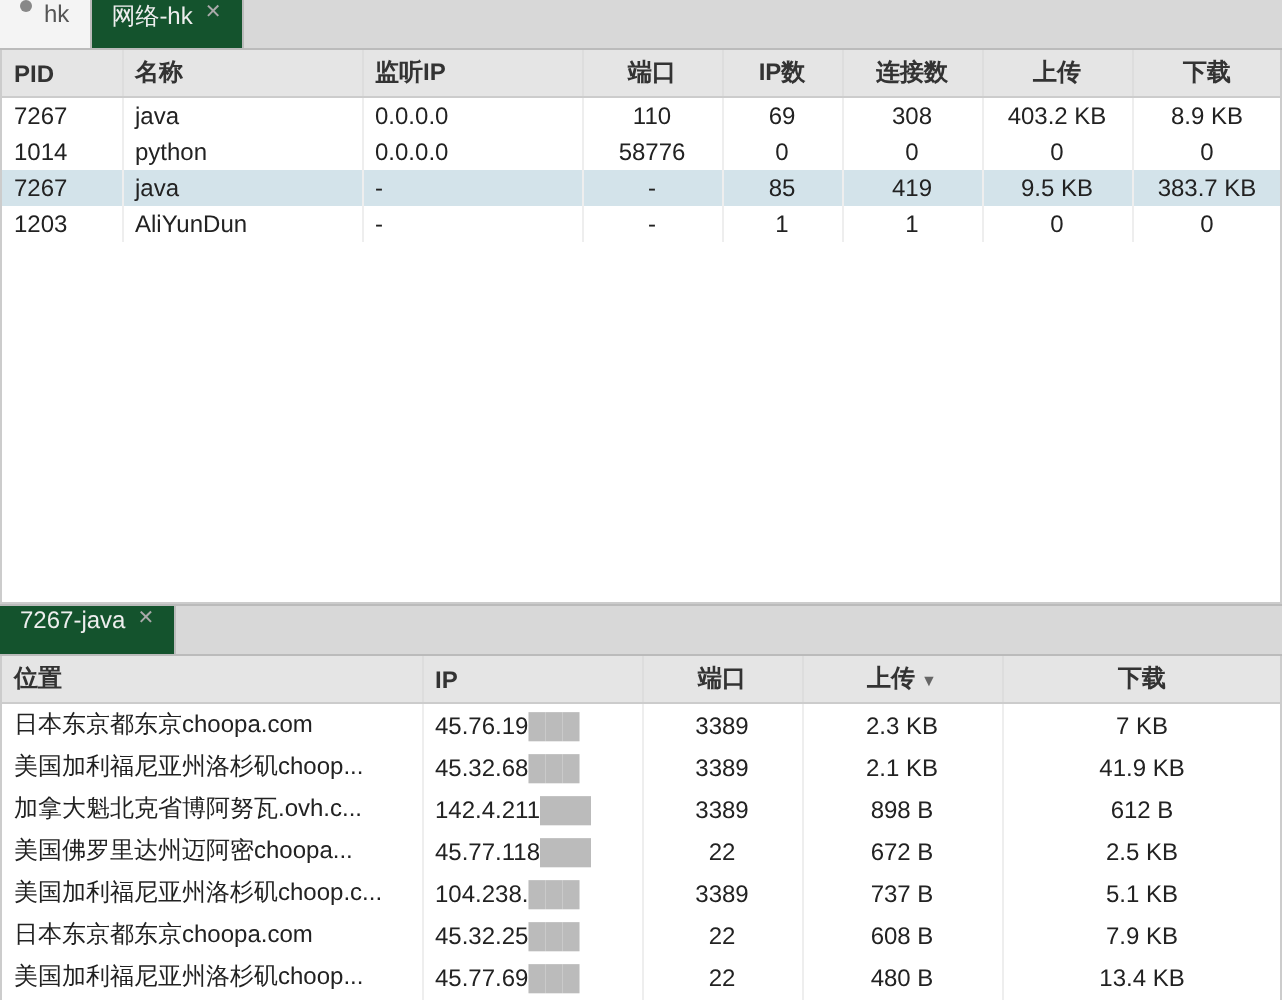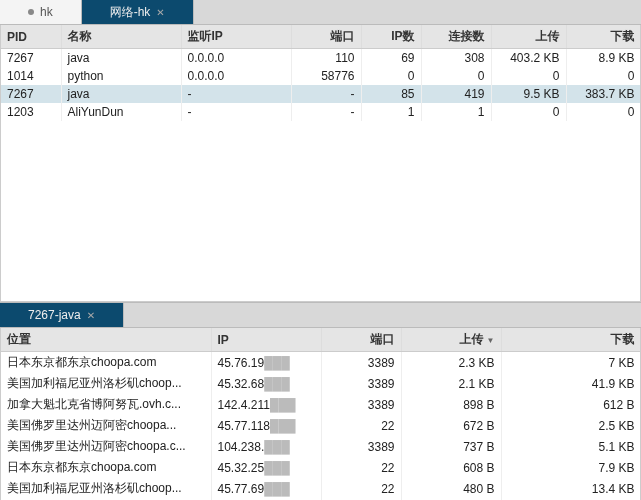--- a/index.html
+++ b/index.html
@@ -1,27 +1,27 @@
 <!DOCTYPE html>
 <html><head>
 <meta charset="utf-8">
 <style>
   html,body{margin:0;padding:0;font-family:"Microsoft YaHei",Arial,sans-serif;font-size:12px;color:#222;background:#fff;width:641px;height:500px;overflow:hidden}
   .tabbar{background:#d8d8d8;height:24px;display:flex;align-items:stretch;border-bottom:1px solid #bbb}
-  .tab{display:flex;align-items:center;padding:0 28px;border-right:1px solid #bbb;cursor:pointer;gap:6px}
+  .tab{display:flex;align-items:flex-start;padding:0 10px;border-right:1px solid #bbb;cursor:pointer;gap:6px}
   .tab.inactive{background:#f4f4f4;color:#555}
-  .tab.active{background:#0c4a6e;color:#eee}
+  .tab.active{background:#14532d;color:#eee}
   .tab .x{font-size:10px;color:#aaa;cursor:pointer}
   .tab .dot{width:6px;height:6px;border-radius:50%;background:#888;display:inline-block}
   .panel{overflow:auto;border:1px solid #ccc;border-top:none}
   table{border-collapse:collapse;width:100%;table-layout:fixed}
   thead th{background:#e5e5e5;border-bottom:1px solid #ccc;border-right:1px solid #ddd;text-align:left;padding:3px 6px;font-weight:bold;color:#333;position:relative}
   tbody td{padding:2px 6px;border-right:1px solid #eee;white-space:nowrap;overflow:hidden;text-overflow:ellipsis}
   tbody tr.sel{background:#d3e3ea}
-  .r{text-align:right}
+  .r{text-align:center}
   .sort{font-size:8px;color:#666;margin-left:3px}
   .lower-tabbar{background:#d8d8d8;height:24px;display:flex;border-top:1px solid #bbb;border-bottom:1px solid #bbb}
   .blur{color:#bbb}
 </style>
 </head>
 <body>
 
 <div class="tabbar" id="top-tabs">
     <div class="tab inactive">
       <span class="dot"></span>
@@ -150,21 +150,21 @@
           <td class="r">612 B</td>
         </tr>
         <tr>
           <td>美国佛罗里达州迈阿密choopa...</td>
           <td><span>45.77.118</span><span class="blur">███</span></td>
           <td class="r">22</td>
           <td class="r">672 B</td>
           <td class="r">2.5 KB</td>
         </tr>
         <tr>
-          <td>美国佛罗里达州迈阿密choopa.c...</td>
+          <td>美国加利福尼亚州洛杉矶choop.c...</td>
           <td><span>104.238.</span><span class="blur">███</span></td>
           <td class="r">3389</td>
           <td class="r">737 B</td>
           <td class="r">5.1 KB</td>
         </tr>
         <tr>
           <td>日本东京都东京choopa.com</td>
           <td><span>45.32.25</span><span class="blur">███</span></td>
           <td class="r">22</td>
           <td class="r">608 B</td>

